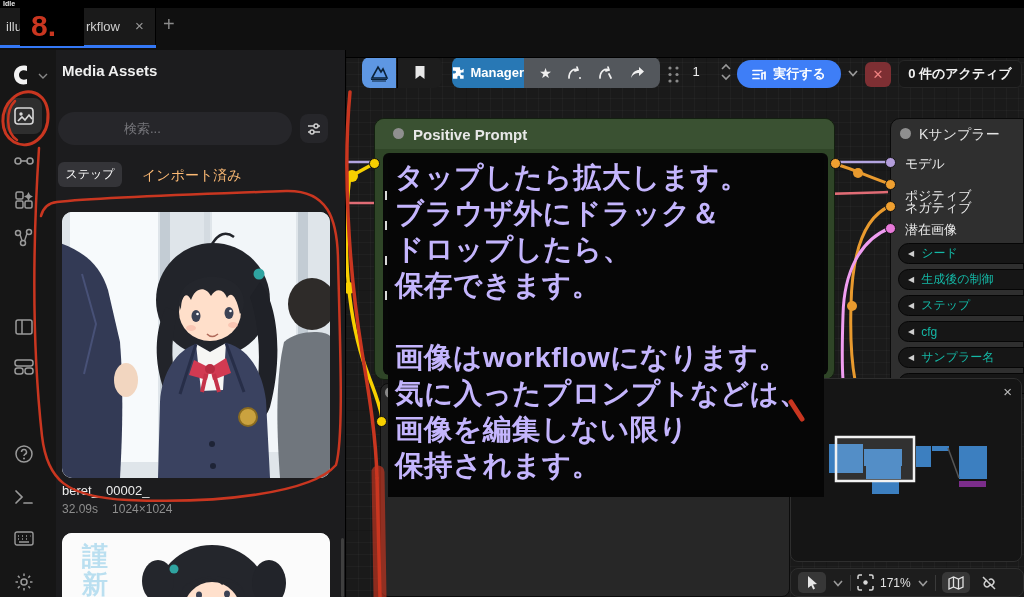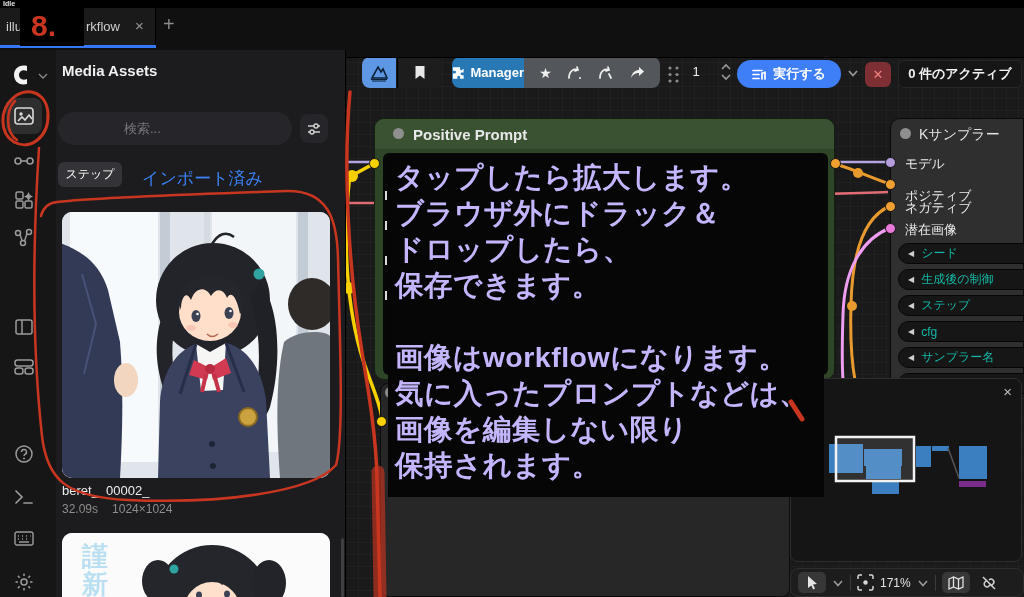--- a/index.html
+++ b/index.html
@@ -25,21 +25,21 @@
   .sicon.activebox { left:6px; width:36px; height:36px; background:#2e2e2e; border-radius:8px; color:#d8d8d8; }
 
   
   .mpanel { left:56px; top:50px; width:290px; height:547px; background:#1c1c1e; z-index:5; border-right:1px solid #000; }
   .mtitle { position:absolute; left:6px; top:12px; font-size:15px; font-weight:bold; color:#f0f0f0; }
   .search { position:absolute; left:2px; top:62px; width:234px; height:33px; background:#26262a; border-radius:17px; display:flex; align-items:center; padding-left:12px; gap:8px; }
   .search input { background:transparent; border:none; outline:none; color:#bbb; font-size:13px; width:170px; font-family:inherit;margin-left:46px; }
   .search input::placeholder { color:#77777c; }
   .filterbtn { position:absolute; left:244px; top:64px; width:28px; height:29px; background:#26262a; border-radius:8px; display:flex; align-items:center; justify-content:center; color:#cfcfcf; }
   .mtab-active { position:absolute; left:2px; top:112px; width:64px; height:25px; background:#343438; border-radius:6px; color:#fff; font-size:12px; display:flex; align-items:center; justify-content:center; }
-  .mtab2 { position:absolute; left:86px; top:117px; font-size:17px; color:#3b82f6; }
+  .mtab2 { position:absolute; left:86px; top:117px; font-size:14px; color:#fdba74; }
   .card1 { position:absolute; left:6px; top:162px; width:268px; height:266px; border-radius:10px; overflow:hidden; background:#e9edf1; }
   .cap { position:absolute; left:6px; top:433px; font-size:13px; color:#ededed; font-weight:500; }
   .meta { position:absolute; left:6px; top:452px; font-size:12px; color:#8d8d8d; }
   .meta span { margin-right:14px; }
   .card2 { position:absolute; left:6px; top:483px; width:268px; height:64px; border-radius:10px 10px 0 0; overflow:hidden; background:#fafafa; }
   .mscroll { position:absolute; left:285px; top:488px; width:3px; height:59px; background:#3f3f3f; border-radius:2px; }
 
   
   .canvasbg { left:346px; top:50px; width:678px; height:547px; z-index:0; background-color:#1a1a1a;
     background-image:linear-gradient(rgba(255,255,255,0.028) 1px,transparent 1px),linear-gradient(90deg,rgba(255,255,255,0.028) 1px,transparent 1px),linear-gradient(rgba(0,0,0,0.4) 1px,transparent 1px),linear-gradient(90deg,rgba(0,0,0,0.4) 1px,transparent 1px);

